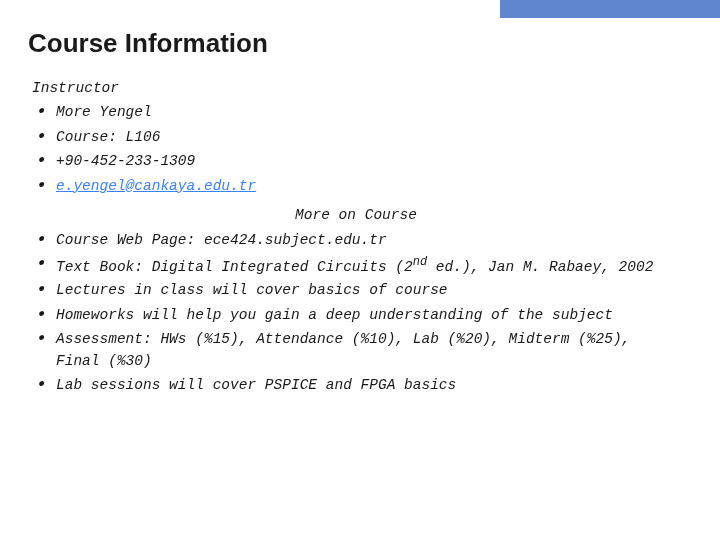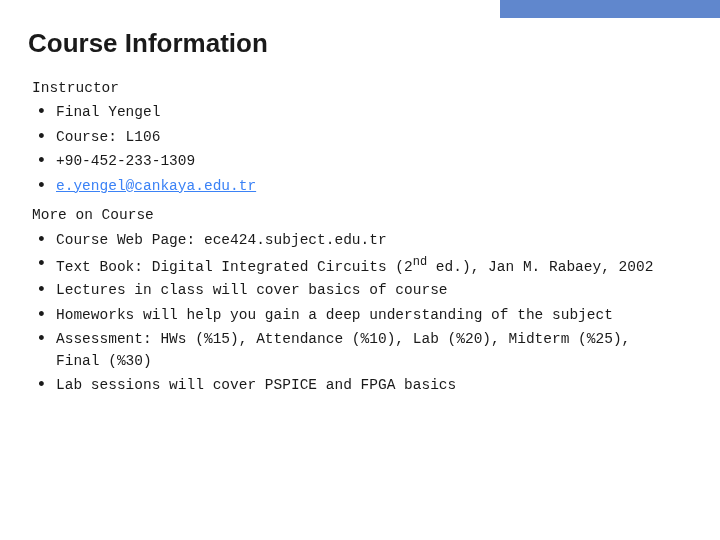--- a/index.html
+++ b/index.html
@@ -42,20 +42,21 @@
       color: #1a1a1a;
       margin-bottom: 18px;
       font-family: Arial, sans-serif;
     }
 
     .content {
       padding-left: 4px;
       font-size: 14.5px;
       line-height: 1.55;
       font-family: 'Courier New', Courier, monospace;
+      font-style: italic;
     }
 
     .section-label {
       font-weight: normal;
       margin-bottom: 2px;
       font-size: 14.5px;
     }
 
     .bullet-list {
       list-style: none;
@@ -91,38 +92,39 @@
     }
 
     sup {
       font-size: 12px;
     }
 
     .more-label {
       margin-top: 4px;
       margin-bottom: 2px;
       font-size: 14.5px;
+      text-align: center;
     }
   </style>
 </head>
 <body>
 
 <div class="slide-container">
   <div class="top-bar"></div>
 
   <h1 class="page-title">Course Information</h1>
 
   <div class="content">
 
     <div class="section-label">Instructor</div>
 
     <ul class="bullet-list">
       <li>
         <span class="bullet-dot">•</span>
-        <span class="bullet-text">Final Yengel</span>
+        <span class="bullet-text">More Yengel</span>
       </li>
       <li>
         <span class="bullet-dot">•</span>
         <span class="bullet-text">Course: L106</span>
       </li>
       <li>
         <span class="bullet-dot">•</span>
         <span class="bullet-text">+90-452-233-1309</span>
       </li>
       <li>

